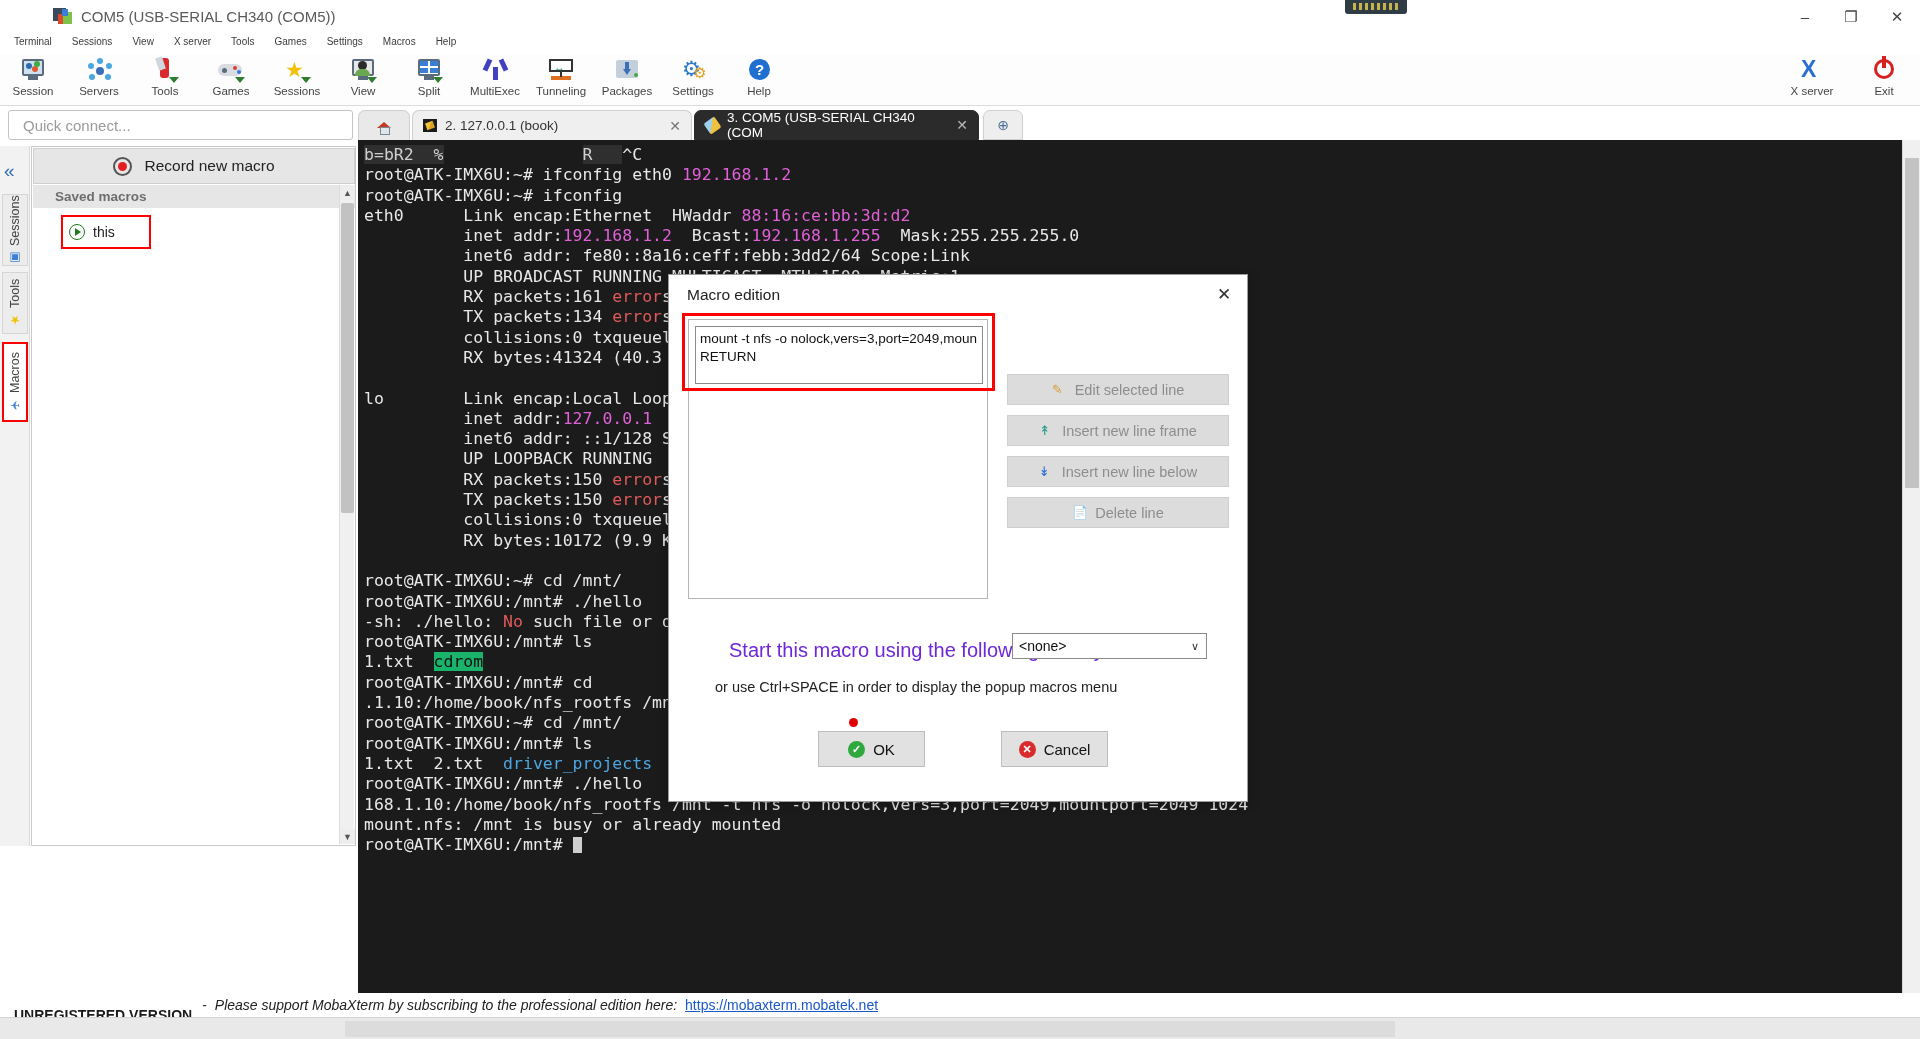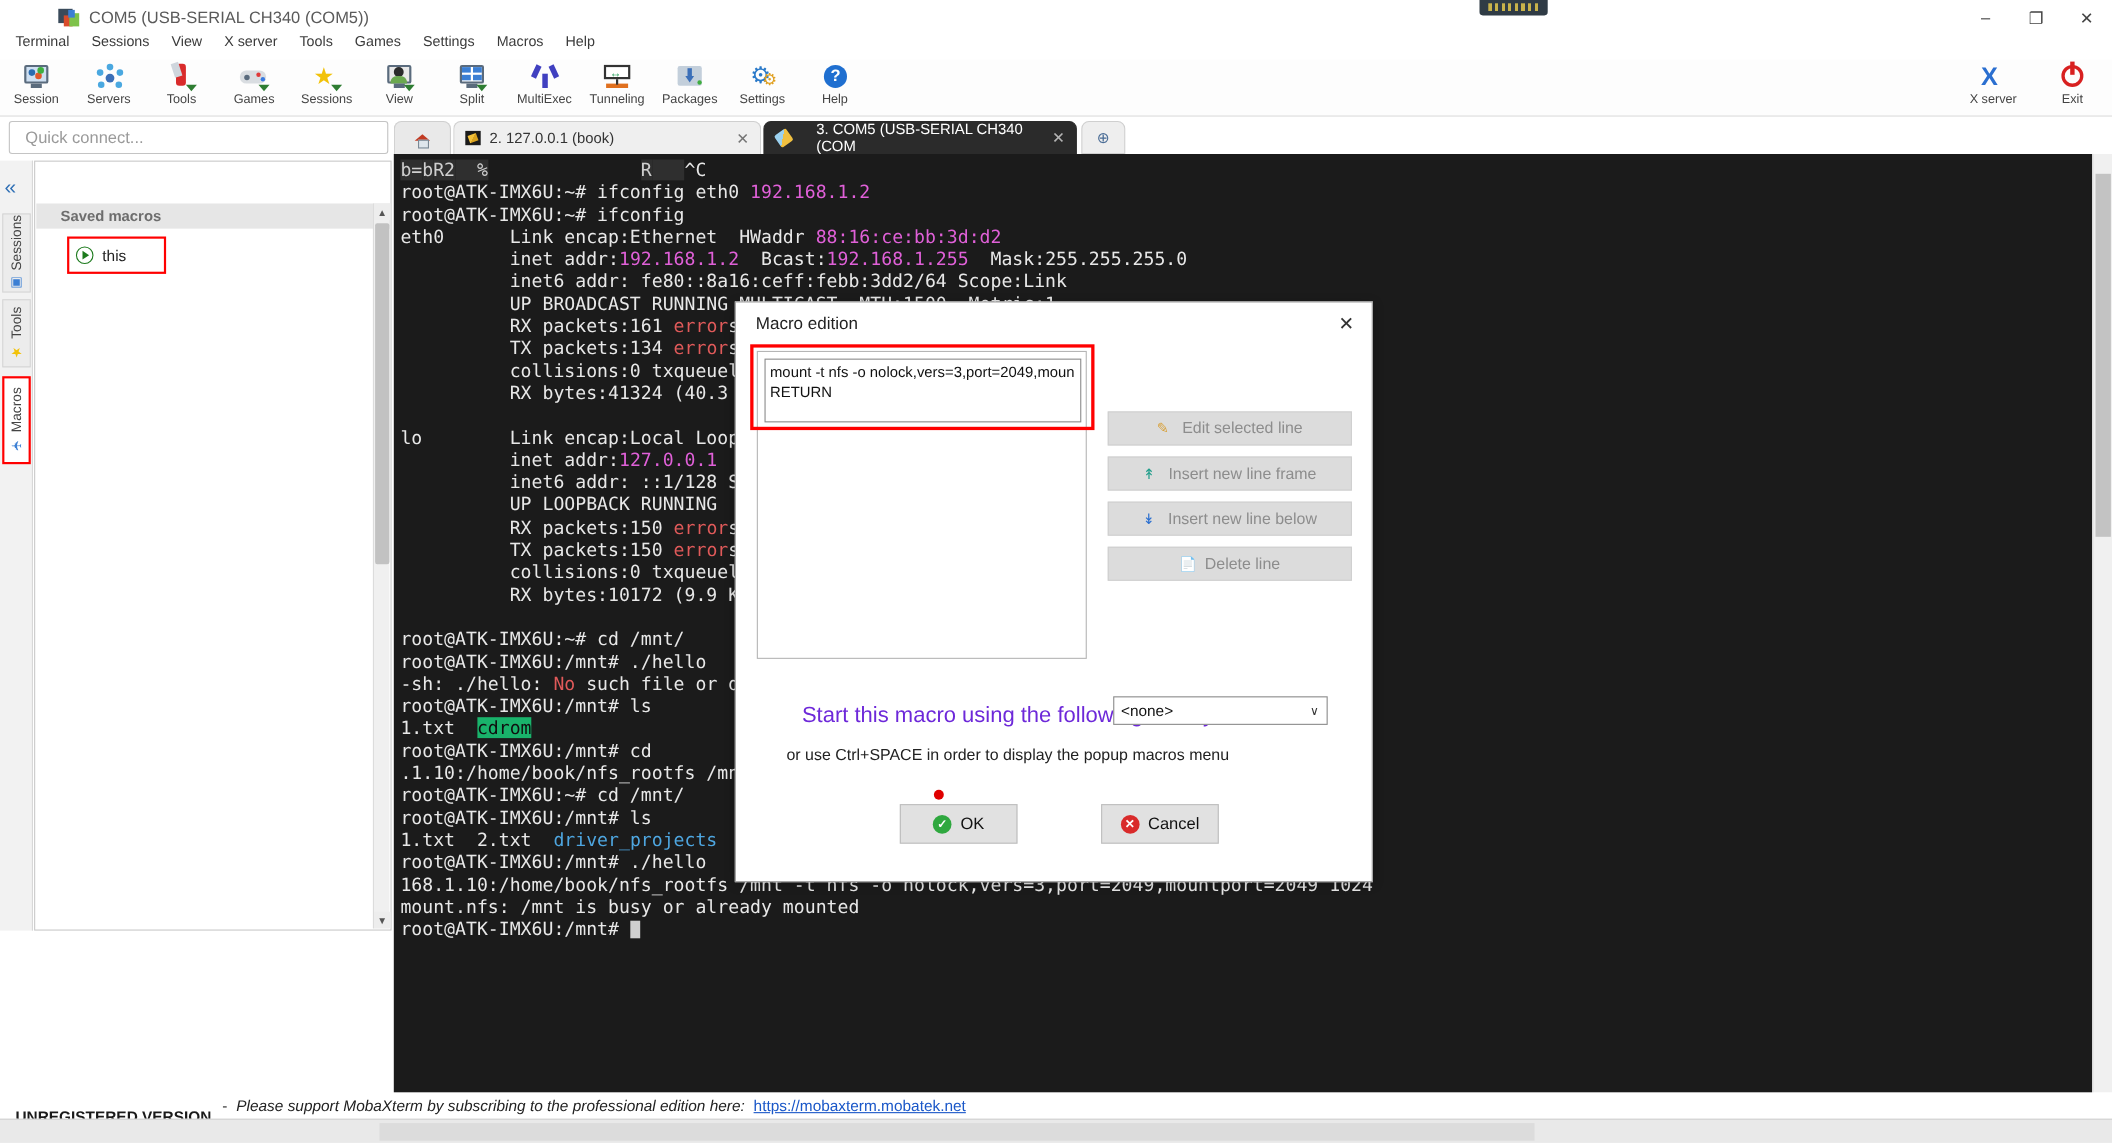--- a/index.html
+++ b/index.html
@@ -32,21 +32,21 @@
   #usb-glyph {
     position:absolute; left:1345px; top:0px; width:62px; height:14px;
     background:#2f3b45; border-radius: 0 0 3px 3px;
   }
   #usb-glyph i { position:absolute; top:3px; left:8px; width:46px; height:7px;
       background: repeating-linear-gradient(90deg,#c8b24a 0 3px,#2f3b45 3px 6px); }
 
   
   #menubar {
     position:absolute; left:0; top:28px; width:1920px; height:26px;
-    display:flex; background:#ffffff; font-size:13px; color:#3b3b3b;
+    display:flex; align-items:center; background:#ffffff; font-size:10px; color:#3b3b3b;
   }
   .menu-item { padding: 2px 10px; cursor: default; }
   .menu-item:first-child { margin-left:4px; }
 
   
   #toolbar {
     position:absolute; left:0; top:54px; width:1920px; height:52px;
     background:#fdfdfd; border-bottom:1px solid #dcdcdc;
     display:flex; align-items:flex-start;
   }
@@ -143,21 +143,21 @@
     padding: 0 10px; font-size:13.5px; border-radius:7px 7px 0 0;
   }
   #tab-home { left:0px; width:52px; background:#e9e9e9; border:1px solid #cfcfcf; border-bottom:none;
       justify-content:center; }
   #tab-home .house { width:14px; height:14px; position:relative; }
   #tab-home .house:before { content:""; position:absolute; left:0; top:3px; width:0;height:0;
       border-left:7px solid transparent;border-right:7px solid transparent;border-bottom:6px solid #c23a22;}
   #tab-home .house:after  { content:""; position:absolute; left:3px; top:8px; width:8px;height:6px;
       background:#dfe6ec; border:1px solid #7a8894; }
   #tab-1 { left:54px; width:280px; background:#efefef; border:1px solid #cfcfcf; border-bottom:none; color:#333; gap:7px; }
-  #tab-2 { left:336px; width:285px; background:#2b2b2b; color:#ffffff; border:1px solid #2b2b2b; gap:22px; }
+  #tab-2 { left:336px; width:285px; background:#2b2b2b; color:#ffffff; border:1px solid #2b2b2b; gap:7px; }
   #tab-plus { left:625px; width:40px; background:#eeeeee; border:1px solid #cfcfcf;
       justify-content:center; color:#4b6d96; font-size:14px; }
   .tab-x { margin-left:auto; font-size:14px; opacity:.65; }
   .tab-ico { width:15px; height:15px; position:relative; flex:none; }
   .ico-plug1 { position:absolute; left:0;top:1px;width:14px;height:13px;background:#1b1b1b;}
   .ico-plug1:after{content:"";position:absolute;left:3px;top:3px;width:8px;height:7px;
       background:linear-gradient(135deg,#f3c13a 0 50%,#d9a21f 50% 100%);transform:rotate(-20deg);}
   .ico-plug2 { position:absolute; left:1px;top:1px;width:13px;height:13px;
       background:linear-gradient(135deg,#9bd1ef 0 45%,#f0c040 45% 100%);
       transform:rotate(-35deg); border-radius:2px;}
@@ -433,20 +433,26 @@
     <span class="ri" style="color:#f2c209;">★</span>
     <span>Tools</span>
   </div>
   <div class="rail-tab" id="rail-macros">
     <span class="ri" style="color:#3b7fd4;">✈</span>
     <span>Macros</span>
   </div>
 </div>
 
 <div id="macropanel">
+  <div id="record-btn">
+    <span id="record-dot">
+        <i></i>
+      </span>
+    <span>Record new macro</span>
+  </div>
   <div id="saved-header">Saved macros</div>
   <div id="macro-list">
     <div id="macro-item">
       <span class="play"></span>
       <span>this</span>
     </div>
   </div>
   <div id="panel-scroll">
     <div class="sc-arrow">▲</div>
     <div class="thumb"></div>

